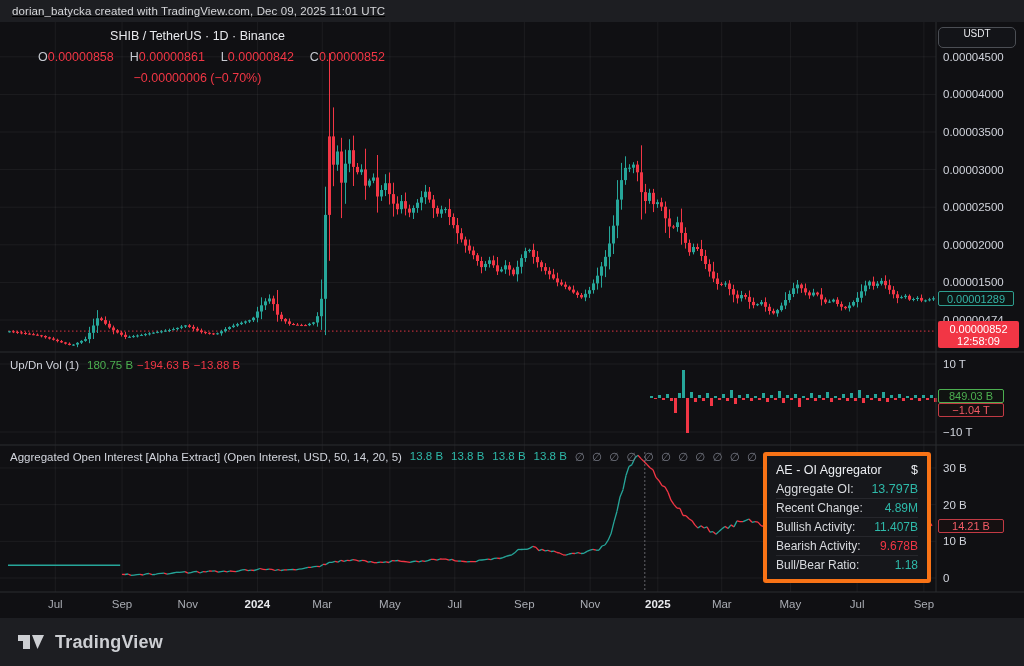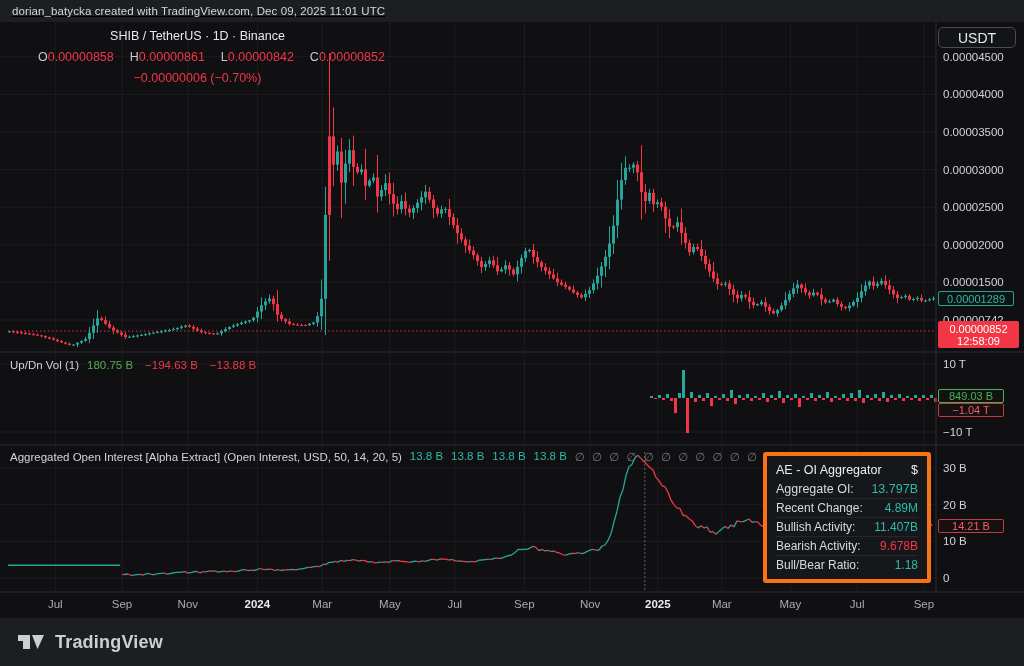--- a/index.html
+++ b/index.html
@@ -21,21 +21,21 @@
   .ohlc-item i { font-style:normal; color:#f23645; }
   .chg { color:#f23645; }
 
   .legend-sub { position:absolute; display:flex; align-items:center; gap:8px;
                 font-size:11.5px; color:#d1d4dc; white-space:nowrap; }
   .val-up { color:#2eb9a9; } .val-dn { color:#f23645; } .val-green { color:#4caf50; }
   .val-empty { color:#787b86; letter-spacing:2px; }
 
   .usdt-btn { position:absolute; left:938px; top:5px; width:78px; height:21px;
               border:1px solid #4b4e54; border-radius:5px; background:#131418;
-              color:#e8e9ed; font-size:14px; display:flex; align-items:center;
+              color:#e8e9ed; font-size:10px; display:flex; align-items:flex-start;
               justify-content:center; }
 
   .axis-label { position:absolute; left:943px; font-size:11.5px; color:#d1d4dc; }
   .time-label { position:absolute; top:576px; font-size:11.5px; color:#a9acb3;
                 transform:translateX(-50%); }
   .time-label.year { color:#e8e9ed; font-weight:bold; }
 
   .badge { position:absolute; left:938px; font-size:11px; display:flex; align-items:center;
            justify-content:center; border-radius:2px; }
   .badge.outline-up { border:1px solid #2e9e8f; color:#35b3a6; background:#0d1514; width:76px; height:15px; }
@@ -922,21 +922,21 @@
         </span>
       <span class="chg">−0.00000006 (−0.70%)</span>
     </div>
 
     <div class="usdt-btn">
       <span>USDT</span>
     </div>
 
     <div class="legend-sub" style="left:10px; top:337px;">
       <span>Up/Dn Vol (1)</span>
-      <span id="vol-vals" style="display:flex;gap:12px;">
+      <span id="vol-vals" style="display:flex;gap:4px;">
           <span class="val-green">180.75 B</span>
           <span class="val-dn">−194.63 B</span>
           <span class="val-dn">−13.88 B</span>
         </span>
     </div>
 
     <div class="legend-sub" style="left:10px; top:428px;">
       <span>Aggregated Open Interest [Alpha Extract] (Open Interest, USD, 50, 14, 20, 5)</span>
       <span id="oi-vals" style="display:flex;gap:8px;">
           <span class="val-up">13.8 B</span>
@@ -948,21 +948,21 @@
     </div>
 
     <div id="price-axis">
         <div class="axis-label" style="top: 28.8px;">0.00004500</div>
         <div class="axis-label" style="top: 66.4px;">0.00004000</div>
         <div class="axis-label" style="top: 104px;">0.00003500</div>
         <div class="axis-label" style="top: 141.6px;">0.00003000</div>
         <div class="axis-label" style="top: 179.2px;">0.00002500</div>
         <div class="axis-label" style="top: 216.8px;">0.00002000</div>
         <div class="axis-label" style="top: 254.4px;">0.00001500</div>
-        <div class="axis-label" style="top: 292px;">0.00000742</div>
+        <div class="axis-label" style="top: 292px;">0.00000474</div>
       </div>
     <div id="vol-axis">
         <div class="axis-label" style="top: 336px;">10 T</div>
         <div class="axis-label" style="top: 404px;">−10 T</div>
       </div>
     <div id="oi-axis">
         <div class="axis-label" style="top: 439.99px;">30 B</div>
         <div class="axis-label" style="top: 476.66px;">20 B</div>
         <div class="axis-label" style="top: 513.33px;">10 B</div>
         <div class="axis-label" style="top: 550px;">0</div>

